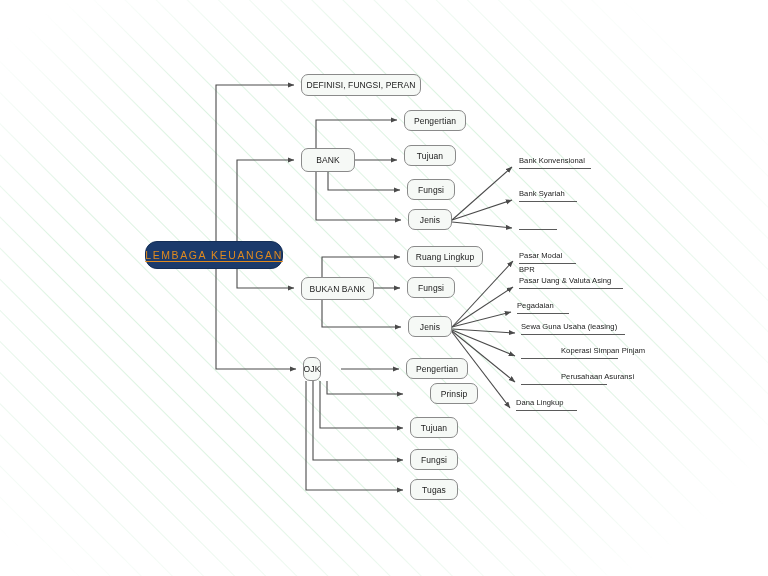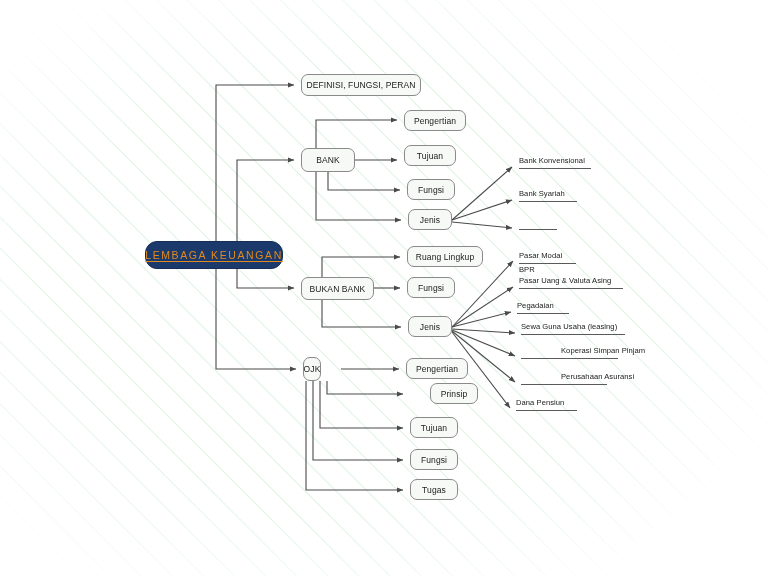--- a/index.html
+++ b/index.html
@@ -224,21 +224,21 @@
     <span class="leaf-text">Koperasi Simpan Pinjam</span>
   </div>
   <div class="leaf-rule" style="left:521px; top:358px; width:97px;"></div>
 
   <div class="leaf" style="left:521px; top:372px;margin-left:40px;">
     <span class="leaf-text">Perusahaan Asuransi</span>
   </div>
   <div class="leaf-rule" style="left:521px; top:384px; width:86px;"></div>
 
   <div class="leaf" style="left:516px; top:398px;">
-    <span class="leaf-text">Dana Pensiun</span>
+    <span class="leaf-text">Dana Lingkup</span>
   </div>
   <div class="leaf-rule" style="left:516px; top:410px; width:61px;"></div>
 
   <div class="node" style="left:406px; top:358px; width:62px; height:21px;">
     <span>Pengertian</span>
   </div>
   <div class="node" style="left:410px; top:383px; width:48px; height:21px;margin-left:20px;">
     <span>Prinsip</span>
   </div>
   <div class="node" style="left:410px; top:417px; width:48px; height:21px;">

